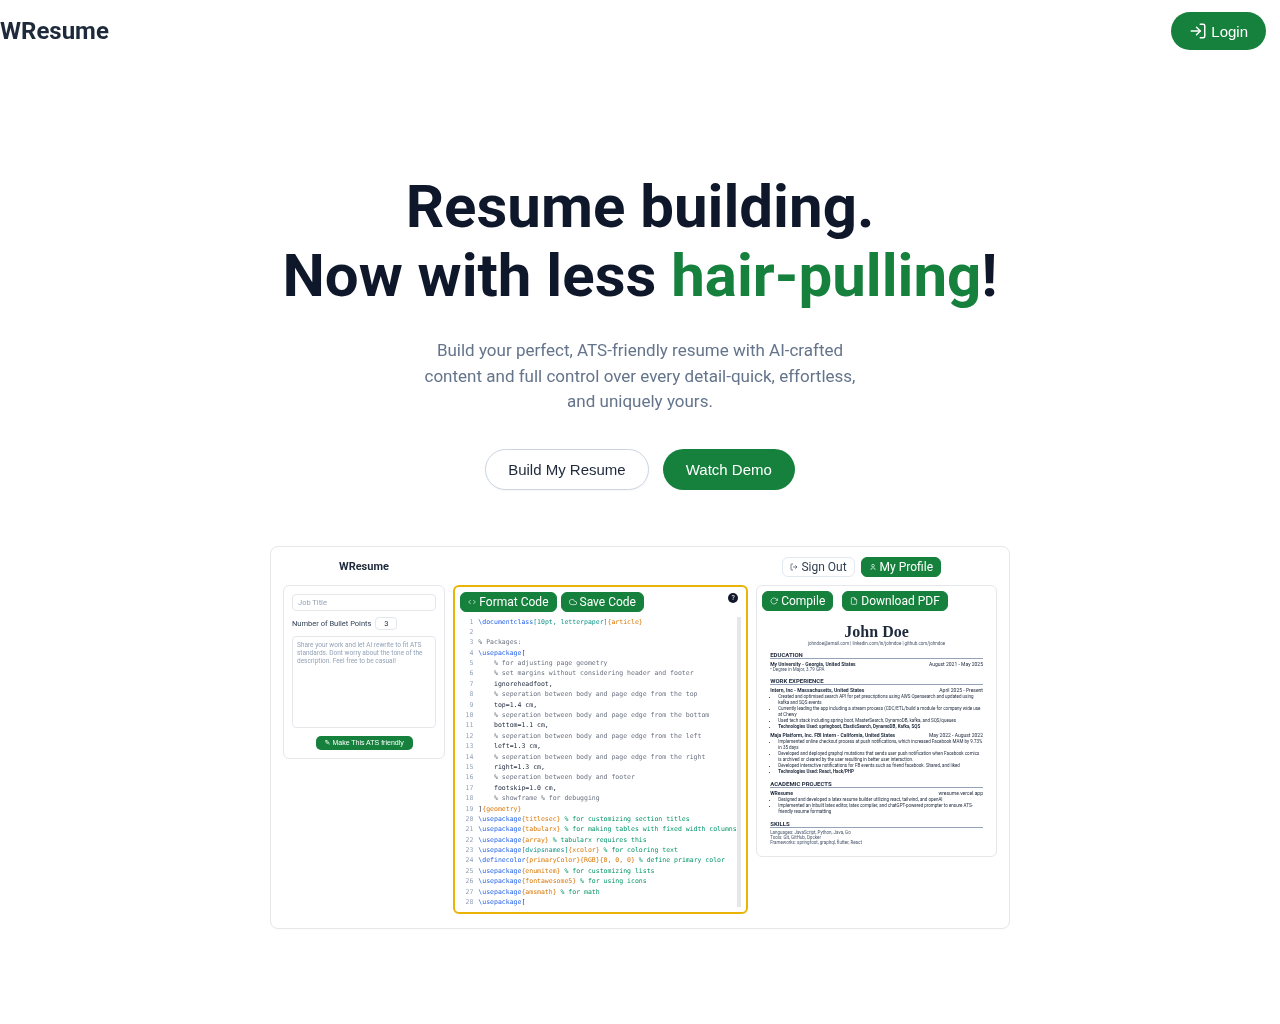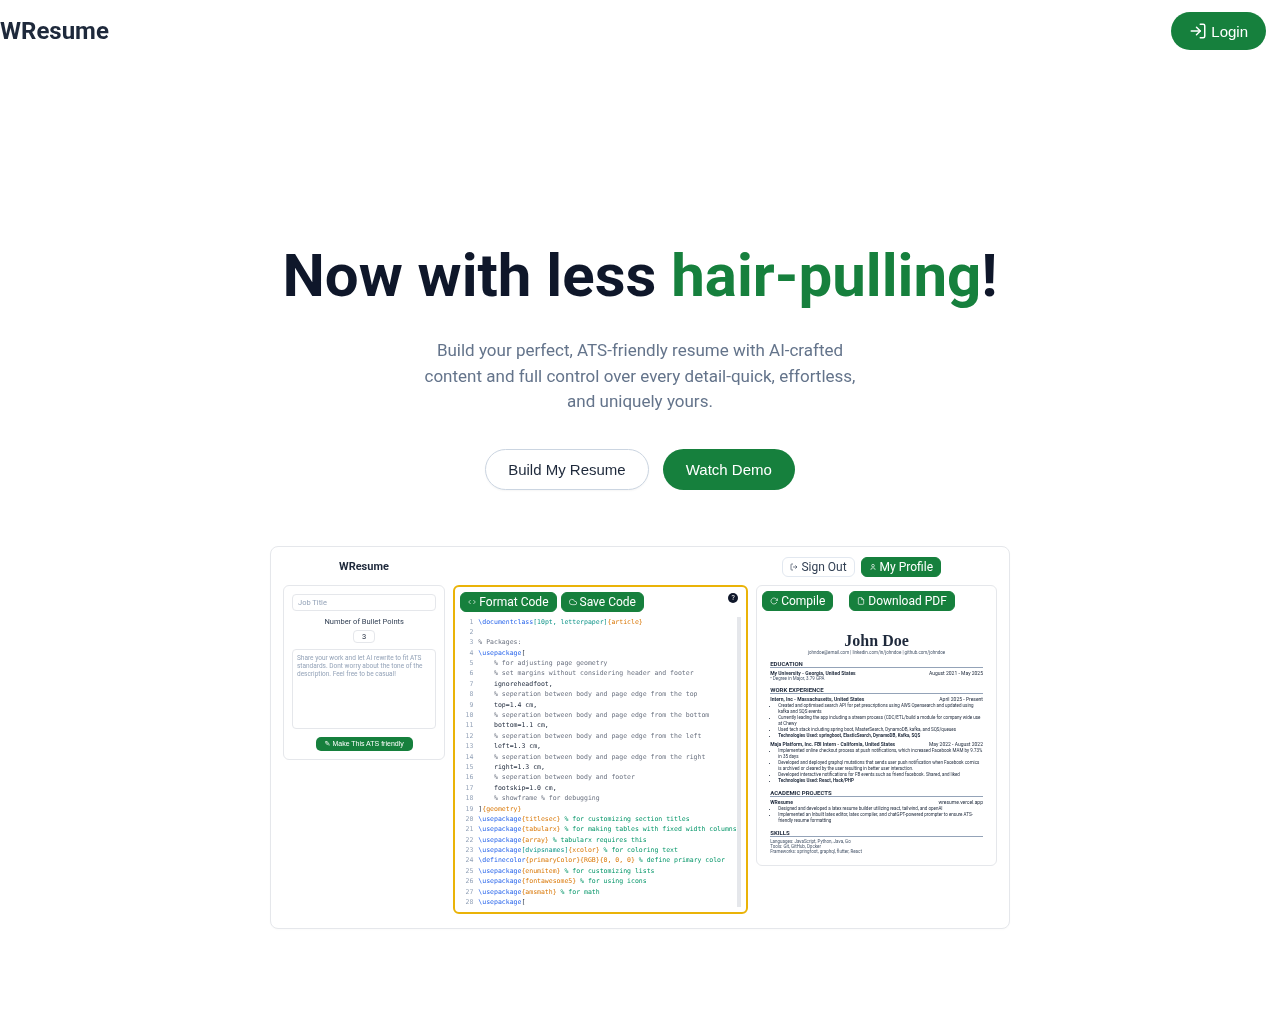--- a/index.html
+++ b/index.html
@@ -109,25 +109,25 @@
   width: 165px;
   background: #fff;
   border: 1px solid #e5e7eb;
   border-radius: 6px;
   padding: 8px;
 }
 .d-input {
   width: 100%; border: 1px solid #e5e7eb; border-radius: 4px;
   font-size: 7.5px; color: #94a3b8; padding: 3px 5px; margin-bottom: 6px;
 }
-.d-row { display: flex; align-items: center; gap: 4px; margin-bottom: 6px; flex-direction: column; }
+.d-row { display: flex; align-items: center; gap: 4px; margin-bottom: 6px; }
 .d-label { font-size: 7.5px; color: #334155; }
 .d-num { width: 22px; border: 1px solid #e5e7eb; border-radius: 4px; font-size: 7.5px; text-align: center; padding: 1px; }
 .d-textarea {
-  width: 100%; height: 80px; border: 1px solid #e5e7eb; border-radius: 4px;
+  width: 100%; height: 92px; border: 1px solid #e5e7eb; border-radius: 4px;
   font-size: 6.5px; color: #94a3b8; padding: 4px; resize: none; margin-bottom: 8px;
 }
 .d-ats-btn {
   display: block; margin: 0 auto; background: #16803d; color: #fff;
   border: none; border-radius: 5px; font-size: 7px; padding: 3px 9px;
 }
 .demo-mid {
   width: 300px;
   border: 2px solid #eab308;
   border-radius: 6px;
@@ -154,21 +154,21 @@
 .c-green { color: #059669; }
 .c-orange { color: #d97706; }
 .c-teal { color: #0d9488; }
 .c-gray { color: #6b7280; }
 .demo-right {
   width: 245px;
   border: 1px solid #e5e7eb;
   border-radius: 6px;
   padding: 5px;
 }
-.demo-right .toolbar { display: flex; gap: 16px; margin-bottom: 15px; }
+.demo-right .toolbar { display: flex; gap: 9px; margin-bottom: 6px; }
 .resume-page {
   background: #fff;
   padding: 6px 8px;
   font-size: 5.5px;
   color: #1e293b;
 }
 .resume-page h2 { text-align: center; font-family: Georgia, serif; font-size: 16px; font-weight: 700; }
 .resume-page .contact { text-align: center; font-size: 4.5px; color: #475569; margin-bottom: 5px; }
 .r-sec-title { font-size: 6px; font-weight: 700; border-bottom: 0.5px solid #94a3b8; margin-top: 5px; margin-bottom: 2px; }
 .r-row { display: flex; justify-content: space-between; font-size: 5px; }
@@ -187,21 +187,21 @@
         <path d="M15 3h4a2 2 0 0 1 2 2v14a2 2 0 0 1-2 2h-4"></path>
         <polyline points="10 17 15 12 10 7"></polyline>
         <line x1="15" y1="12" x2="3" y2="12"></line>
       </svg>
     <span>Login</span>
   </button>
 </div>
 
 <div class="hero">
   <h1>
-    <br>
+    <span>Resume building.</span><br>
     <span>Now with less </span><span class="accent">hair-pulling</span><span>!</span>
   </h1>
   <p class="subheading">Build your perfect, ATS-friendly resume with AI-crafted content and full control over every detail-quick, effortless, and uniquely yours.</p>
   <div class="cta-row">
     <button class="btn btn-outline">Build My Resume</button>
     <button class="btn btn-primary">Watch Demo</button>
   </div>
 </div>
 
 <div class="demo-wrap">

